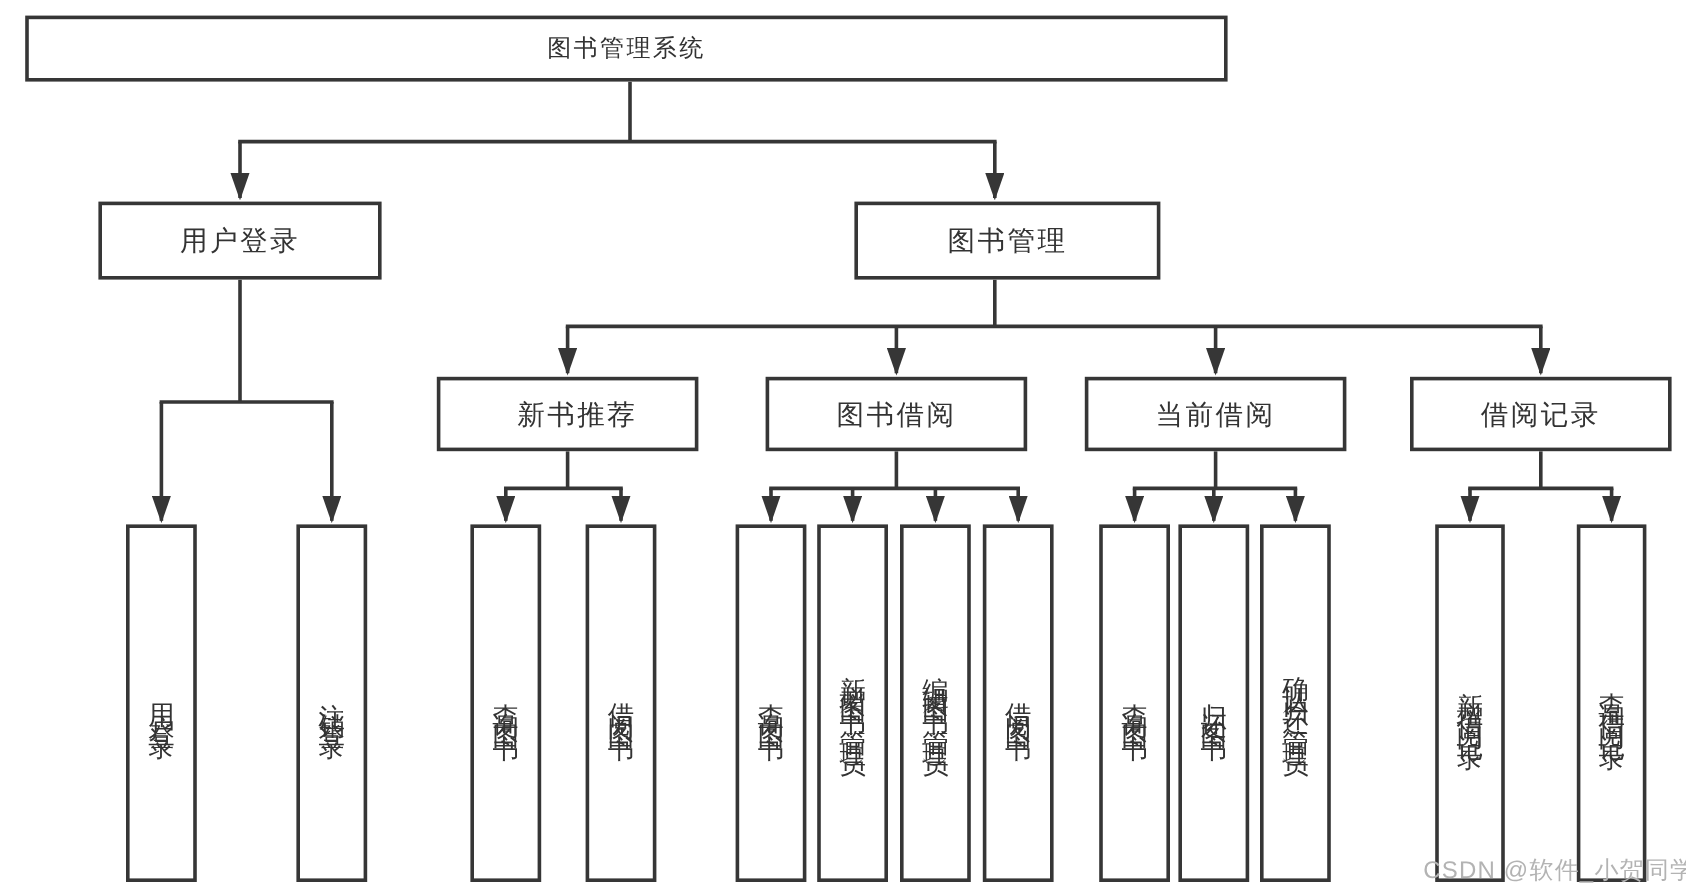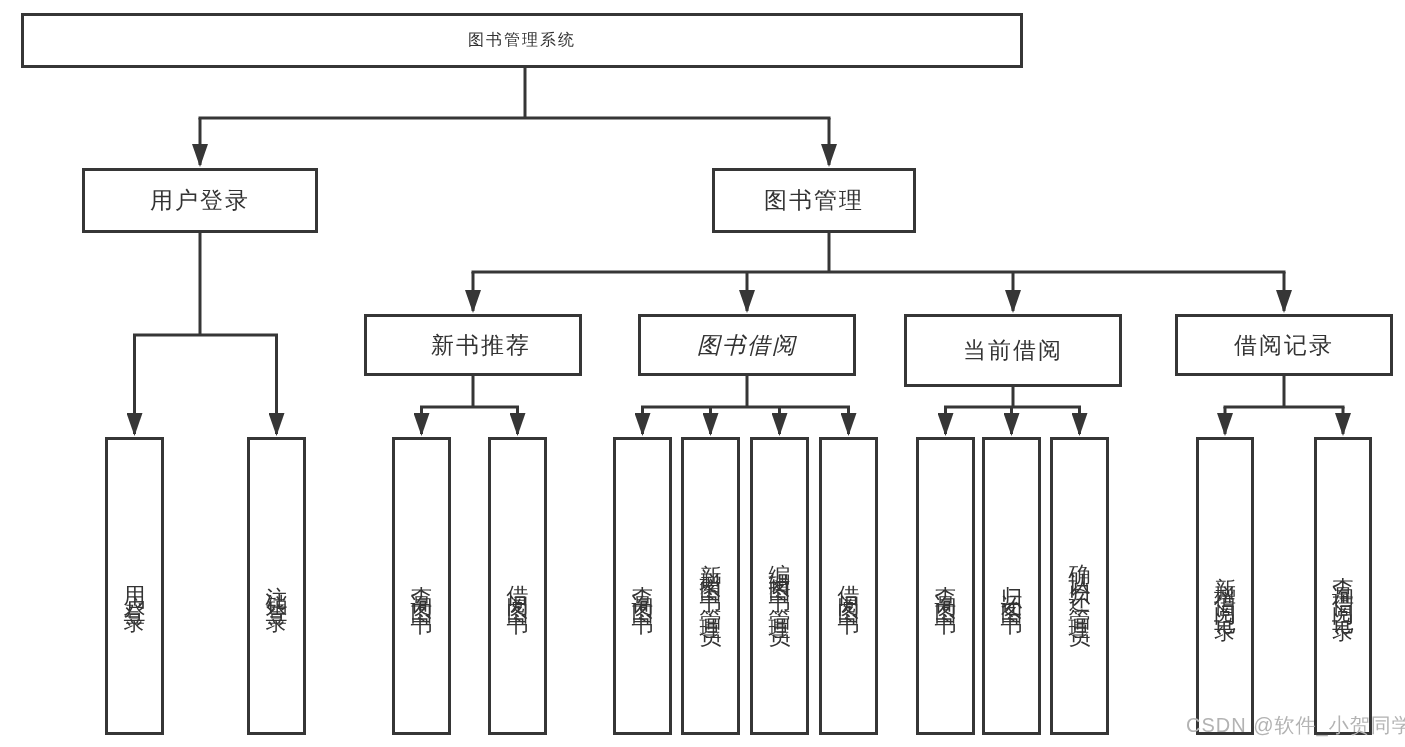--- a/index.html
+++ b/index.html
@@ -28,21 +28,21 @@
     display: flex;
     align-items: center;
     justify-content: center;
     color: #333333;
   }
   .hlabel {
     font-size: 23px;
     letter-spacing: 2px;
     white-space: nowrap;
   }
-  .root-label { font-size: 16px; }
+  .root-label { font-size: 20px; }
   .vlabel {
     writing-mode: vertical-lr;
     text-orientation: mixed;
     font-size: 22px;
     letter-spacing: 9px;
     line-height: 1;
     color: #333333;
   }
   .watermark {
     position: absolute;
@@ -122,31 +122,31 @@
     </g>
   </svg>
 
   <div class="box" style="left:21px; top:13px; width:1002px; height:55px;">
     <span class="hlabel root-label">图书管理系统</span>
   </div>
 
   <div class="box" style="left:82px; top:168px; width:236px; height:65px;">
     <span class="hlabel">用户登录</span>
   </div>
-  <div class="box" style="left:712px; top:168px; width:204px; height:65px;">
+  <div class="box" style="left:712px; top:168px; width:255px; height:65px;">
     <span class="hlabel">图书管理</span>
   </div>
 
   <div class="box" style="left:364px; top:314px; width:218px; height:62px;padding-left:16px;">
     <span class="hlabel">新书推荐</span>
   </div>
-  <div class="box" style="left:638px; top:314px; width:218px; height:62px;font-style:italic;">
+  <div class="box" style="left:638px; top:314px; width:218px; height:62px;">
     <span class="hlabel">图书借阅</span>
   </div>
-  <div class="box" style="left:904px; top:314px; width:218px; height:73px;">
+  <div class="box" style="left:904px; top:314px; width:218px; height:62px;">
     <span class="hlabel">当前借阅</span>
   </div>
   <div class="box" style="left:1175px; top:314px; width:218px; height:62px;">
     <span class="hlabel">借阅记录</span>
   </div>
 
   <div class="box" style="left:105px; top:437px; width:59px; height:298px;">
     <span class="vlabel">用户登录</span>
   </div>
   <div class="box" style="left:247px; top:437px; width:59px; height:298px;">

